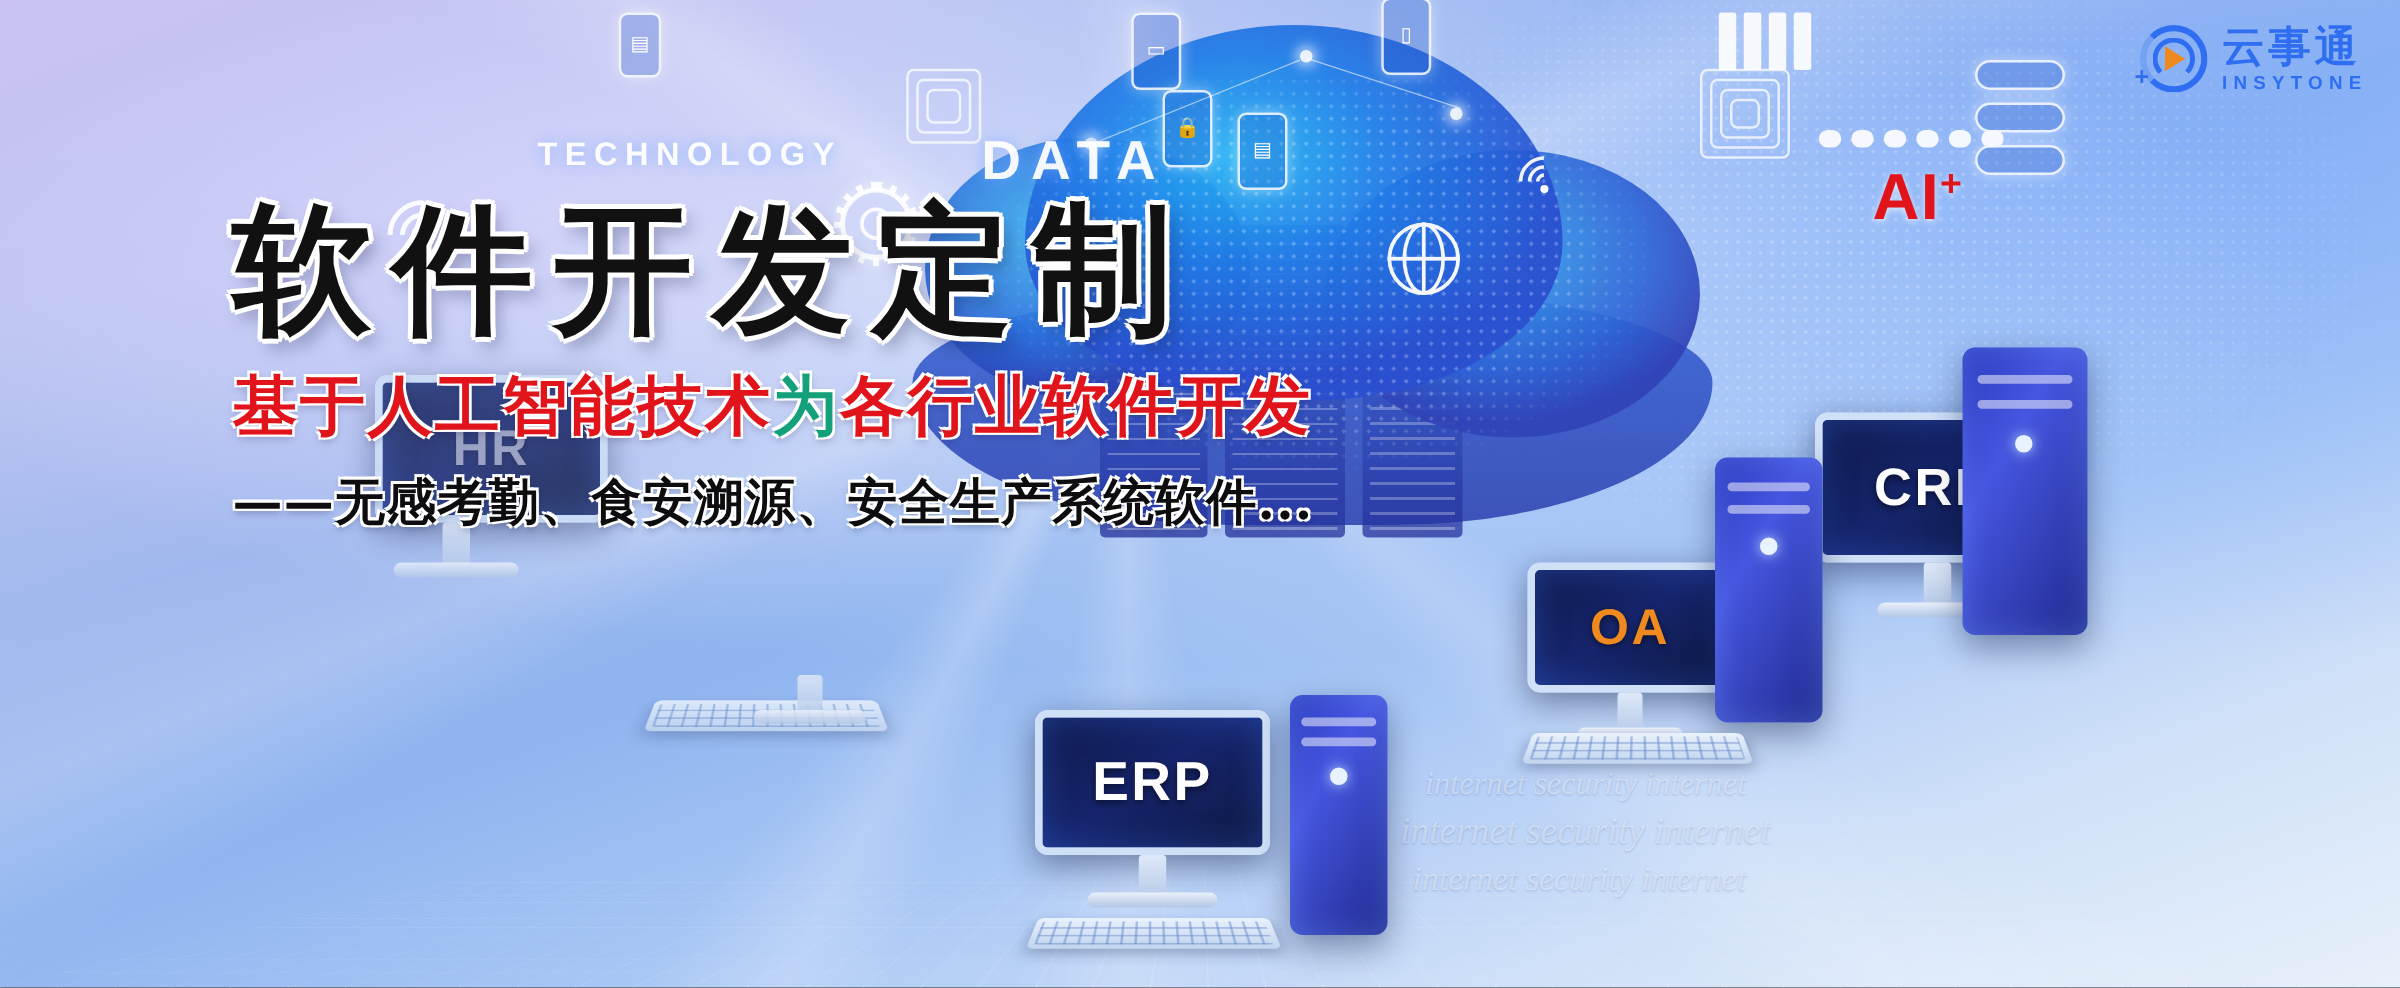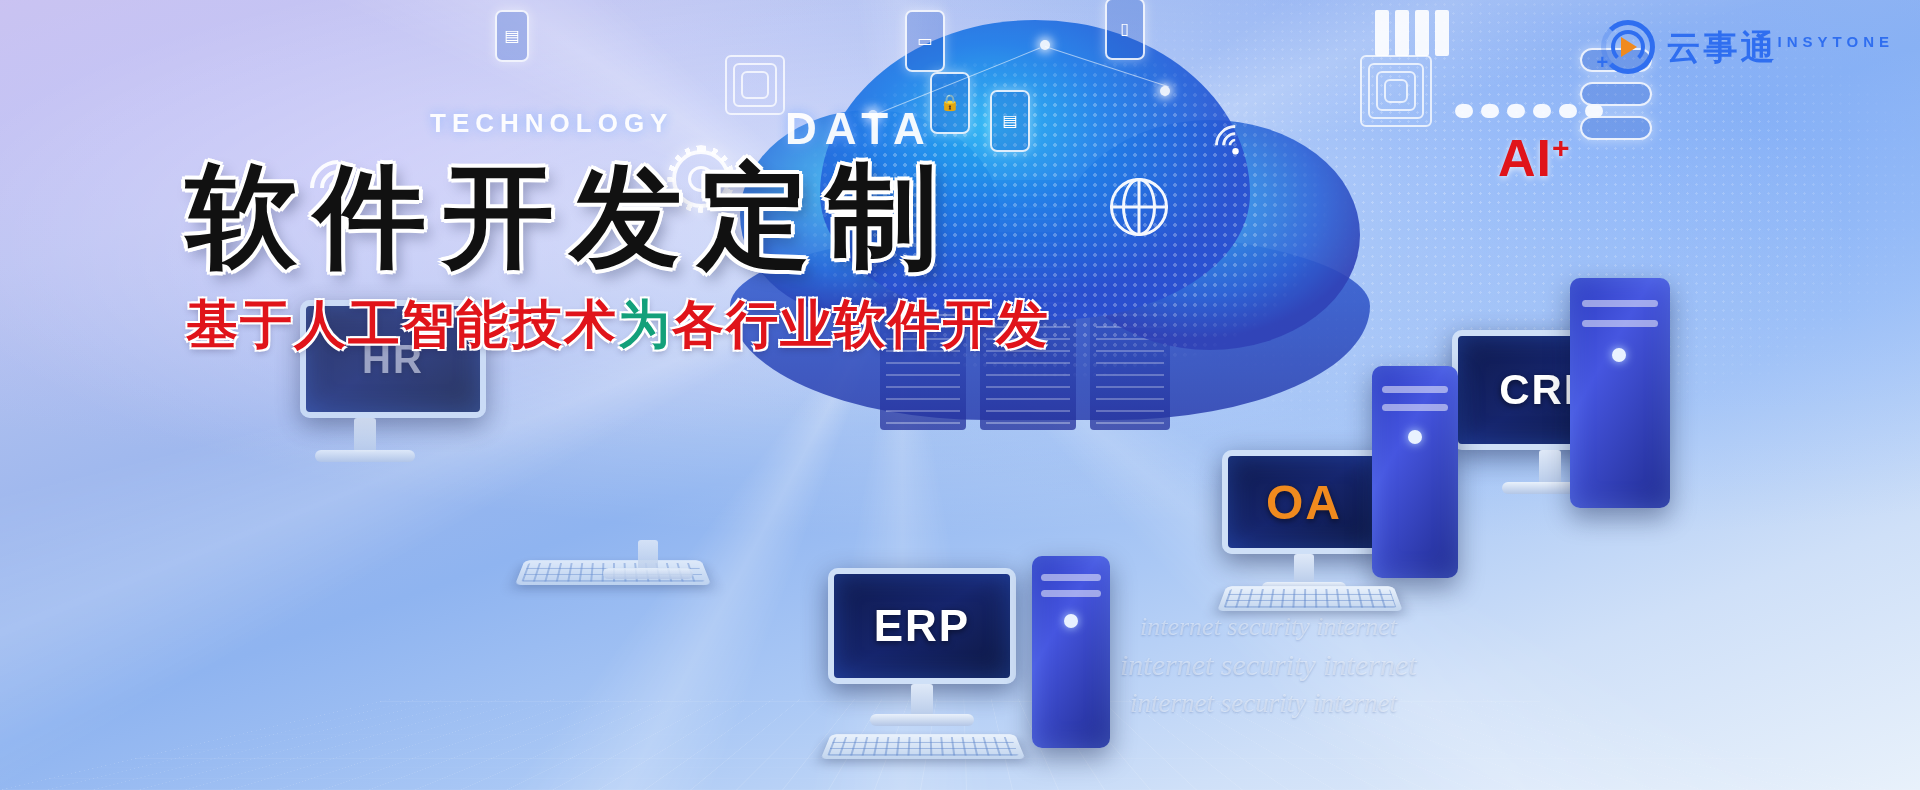--- a/index.html
+++ b/index.html
@@ -233,21 +233,21 @@
   
   .logo{position:absolute;right:26px;top:20px;display:flex;align-items:center;gap:12px;z-index:60;}
   .logo .mark{position:relative;width:54px;height:54px;}
   .logo .mark .ring{position:absolute;inset:0;border:5px solid #2f6ef0;border-radius:50%;
       border-left-color:rgba(47,110,240,.25);}
   .logo .mark .ring2{position:absolute;inset:10px;border:4px solid #2f6ef0;border-radius:50%;
       border-bottom-color:transparent;}
   .logo .mark .play{position:absolute;left:20px;top:17px;width:0;height:0;
       border-left:16px solid #f08a1e;border-top:10px solid transparent;border-bottom:10px solid transparent;}
   .logo .mark .plus{position:absolute;left:-4px;bottom:2px;color:#2f6ef0;font-size:20px;font-weight:700;line-height:1;}
-  .logo .words{display:flex;flex-direction:row;line-height:1;}
+  .logo .words{display:flex;flex-direction:column;line-height:1;}
   .logo .cn{font-size:34px;font-weight:700;color:#2f6ef0;letter-spacing:3px;
       font-family:"DejaVu Sans","Liberation Sans",sans-serif;}
   .logo .en{font-size:15px;font-weight:700;color:#2f6ef0;letter-spacing:5px;margin-top:4px;}
 </style>
 </head>
 <body>
 
 <div id="banner">
 
   <div class="layer rays"></div>
@@ -344,21 +344,21 @@
     <div class="foot" style="left:1550px;top:482px;width:96px;height:12px;"></div>
   </div>
   <div class="tower" style="left:1570px;top:278px;width:100px;height:230px;">
     <div class="slot" style="top:22px;"></div>
       <div class="slot" style="top:42px;"></div>
     <div class="led" style="left:42px;top:70px;"></div>
   </div>
 
   <div class="monitor" style="left:1222px;top:450px;width:164px;height:104px;">
     <div class="screen">
-        <span style="font-size:48px;color:#f08a1e;">OA</span>
+        <span style="font-size:40px;color:#f08a1e;">OA</span>
       </div>
   </div>
   <div class="monitor">
     <div class="stand" style="left:1304px;top:554px;width:20px;height:30px;"></div>
     <div class="foot" style="left:1304px;top:582px;width:84px;height:11px;"></div>
   </div>
   <div class="tower" style="left:1372px;top:366px;width:86px;height:212px;">
     <div class="slot" style="top:20px;"></div>
       <div class="slot" style="top:38px;"></div>
     <div class="led" style="left:36px;top:64px;"></div>
@@ -416,16 +416,17 @@
     </div>
   </div>
 
   <div class="copy">
     <h1 class="headline">软件开发定制</h1>
 
     <p class="subline">
       <span>基于人工智能技术</span><span class="hl">为</span><span>各行业软件开发</span>
     </p>
 
+    <p class="tagline">——无感考勤、食安溯源、安全生产系统软件...</p>
 
   </div>
 
 </div>
 
 </body></html>

